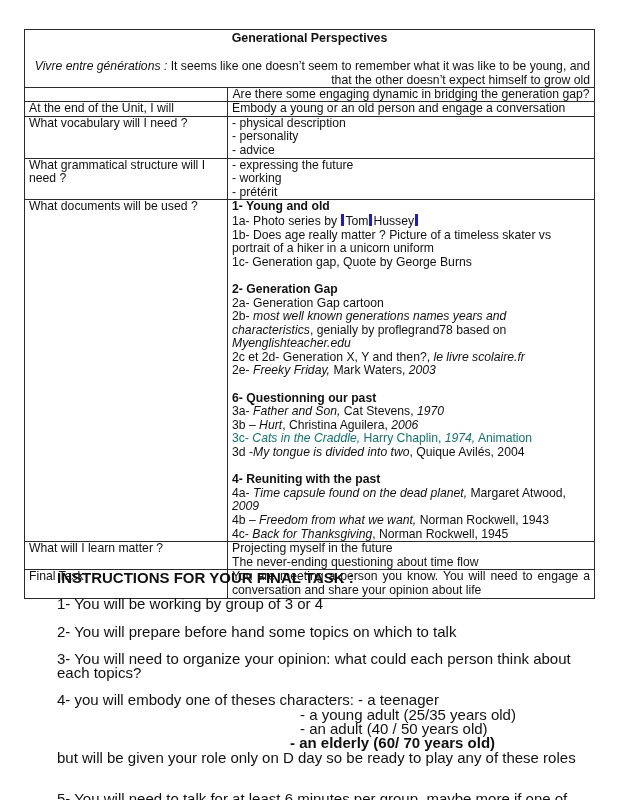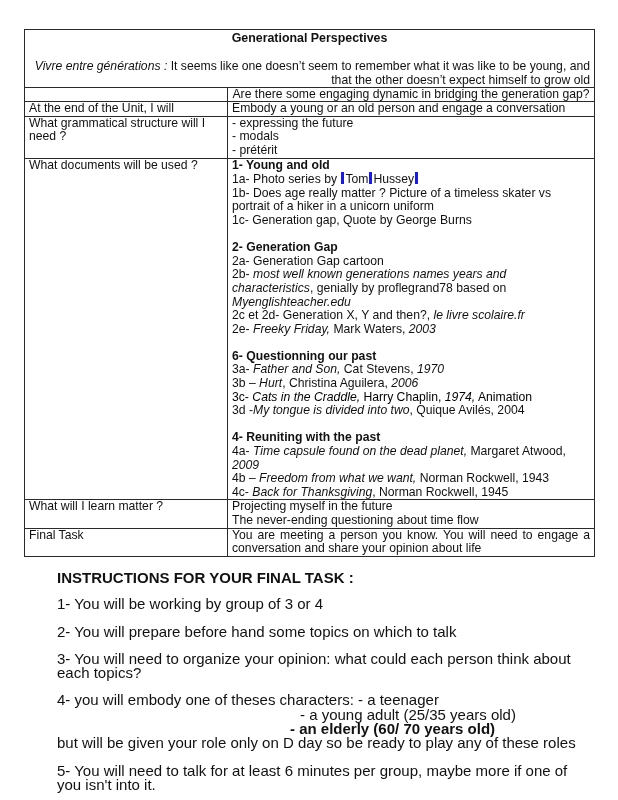--- a/index.html
+++ b/index.html
@@ -18,28 +18,28 @@
   .title-cell { text-align: center; padding: 2px 4px 0 4px !important; border-bottom: none !important; }
   .title { font-weight: bold; font-size: 12.4px; display: block; margin-bottom: 13px; }
   .quote { display: block; line-height: 14px; padding-bottom: 0px; text-align: right; }
   .quote i { font-style: italic; }
   .q-row td.val { text-align: center; margin-left: 29px; }
   .q-row td { border-top: 1px solid #2a2a2a; }
   .sec-head { font-weight: bold; display: block; }
   .line { display: block; }
   .gap { display: block; height: 13.6px; }
   i { font-style: italic; }
-  .muted { color: #000000; }
+  .muted { color: #0f766e; }
   .hl { display: inline-block; width: 3px; height: 12px; background: #1a1adb; vertical-align: -1px; margin: 0 1px; }
   .justify { text-align: justify; text-align-last: left; }
 
   .instr { position: absolute; left: 57px; top: 571px; width: 520px; font-size: 15px; line-height: 14.3px; }
   .instr .head { font-weight: bold; display: block; margin-bottom: 12px; }
   .instr .item { display: block; margin-bottom: 13px; }
-  .instr .role-wrap { display: block; margin-bottom: 13px; }
+  .instr .role-wrap { display: block; margin-bottom: 27px; }
   .instr .role { display: block; }
   .instr .r1 { padding-left: 243px; }
   .instr .r2 { padding-left: 243px; }
   .instr .r3 { padding-left: 233px; font-weight: bold; }
 </style>
 </head>
 <body>
 
 <div class="sheet">
   <table class="plan">
@@ -56,24 +56,32 @@
     </tr>
     <tr class="q-row">
       <td class="lbl"></td>
       <td class="val">Are there some engaging dynamic in bridging the generation gap?</td>
     </tr>
     <tr>
       <td class="lbl">At the end of the Unit, I will</td>
       <td class="val">Embody a young or an old person and engage a conversation</td>
     </tr>
     <tr>
+      <td class="lbl">What vocabulary will I need ?</td>
+      <td class="val">
+        <span class="line">- physical description</span>
+        <span class="line">- personality</span>
+        <span class="line">- advice</span>
+      </td>
+    </tr>
+    <tr>
       <td class="lbl">What grammatical structure will I need ?</td>
       <td class="val">
         <span class="line">- expressing the future</span>
-        <span class="line">- modals</span>
+        <span class="line">- working</span>
         <span class="line">- prétérit</span>
       </td>
     </tr>
     <tr>
       <td class="lbl">What documents will be used ?</td>
       <td class="val">
 
         <span class="sec-head">1- Young and old</span>
         <span class="line"><span>1a-  Photo series by </span><span class="hl"></span><span>Tom</span><span class="hl"></span><span>Hussey</span><span class="hl"></span></span>
         <span class="line">1b- Does age really matter ? Picture of a timeless skater vs portrait of a hiker in a unicorn uniform</span>
@@ -116,17 +124,18 @@
 </div>
 
 <div class="instr">
   <span class="head">INSTRUCTIONS FOR YOUR FINAL TASK :</span>
   <span class="item">1- You will be working by group of 3 or 4</span>
   <span class="item">2- You will prepare before hand some topics on which to talk</span>
   <span class="item">3- You will need to organize your opinion: what could each person think about each topics?</span>
   <span class="role-wrap">
     <span class="role">4- you will embody one of theses characters: - a teenager</span>
     <span class="role r1">- a young adult (25/35 years old)</span>
+    <span class="role r2">- an adult (40 / 50 years old)</span>
     <span class="role r3">- an elderly (60/ 70 years old)</span>
     <span class="role">but will be given your role only on D day so be ready to play any of these roles</span>
   </span>
   <span class="item">5- You will need to talk for at least 6 minutes per group, maybe more if one of you isn't into it.</span>
 </div>
 
 </body></html>

